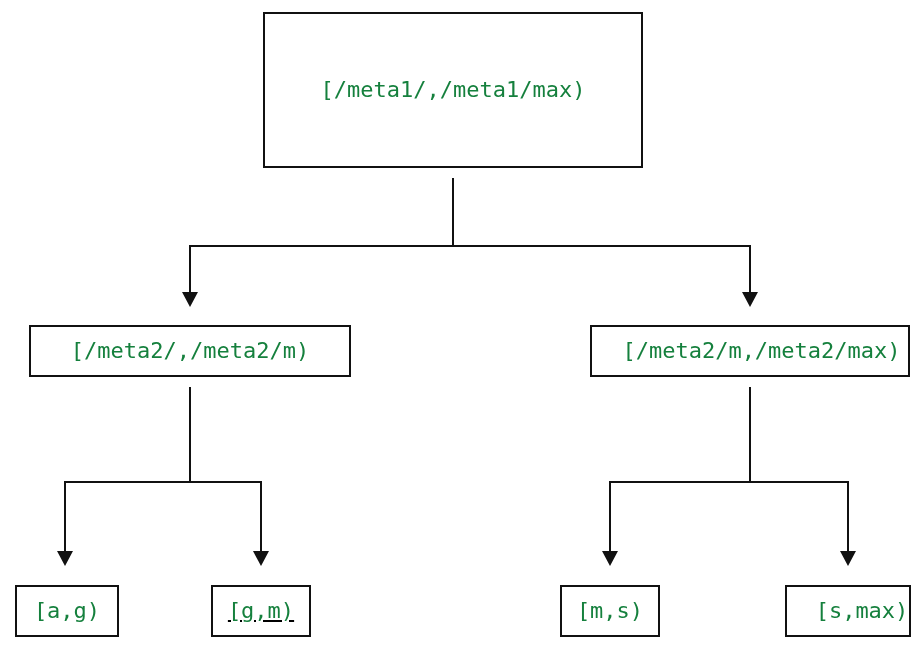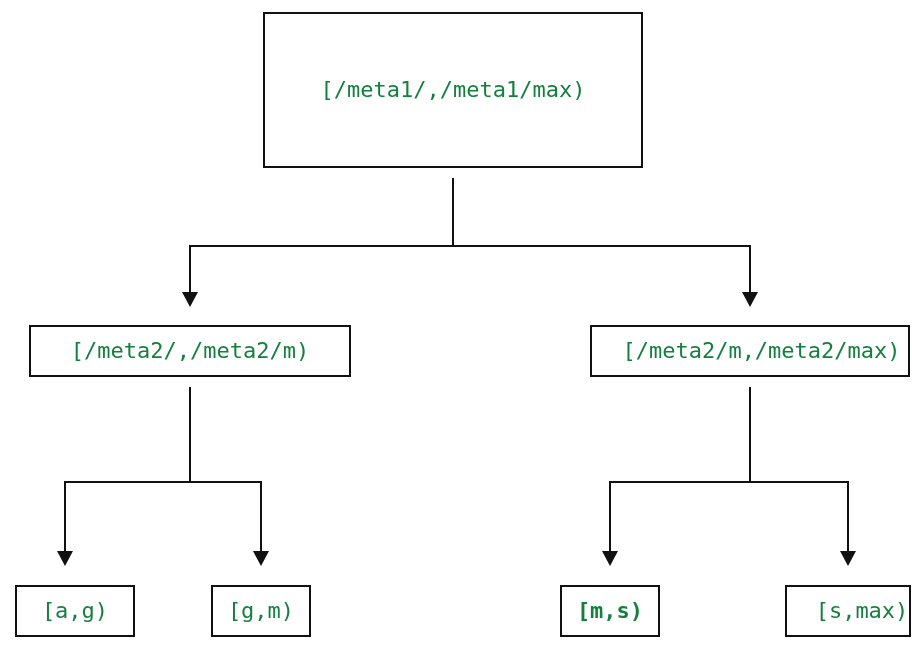--- a/index.html
+++ b/index.html
@@ -75,26 +75,26 @@
   <div class="arrow" style="left:57px; top:551px;"></div>
   <div class="arrow" style="left:253px; top:551px;"></div>
 
   <div class="vline" style="left:749px; top:387px; height:96px;"></div>
   <div class="hline" style="left:609px; top:481px; width:240px;"></div>
   <div class="vline" style="left:609px; top:481px; height:72px;"></div>
   <div class="vline" style="left:847px; top:481px; height:72px;"></div>
   <div class="arrow" style="left:602px; top:551px;"></div>
   <div class="arrow" style="left:840px; top:551px;"></div>
 
-  <div class="box" style="left:15px; top:585px; width:120px; height:52px;">
+  <div class="box" style="left:15px; top:585px; width:104px; height:52px;">
     <span class="label">[a,g)</span>
   </div>
-  <div class="box" style="left:211px; top:585px; width:100px; height:52px;">
+  <div class="box" style="left:211px; top:585px; width:100px; height:52px;text-decoration:underline;">
     <span class="label">[g,m)</span>
   </div>
-  <div class="box" style="left:560px; top:585px; width:100px; height:52px;font-weight:bold;">
+  <div class="box" style="left:560px; top:585px; width:100px; height:52px;">
     <span class="label">[m,s)</span>
   </div>
   <div class="box" style="left:785px; top:585px; width:126px; height:52px;padding-left:28px;">
     <span class="label">[s,max)</span>
   </div>
 
 </div>
 
 </body></html>

